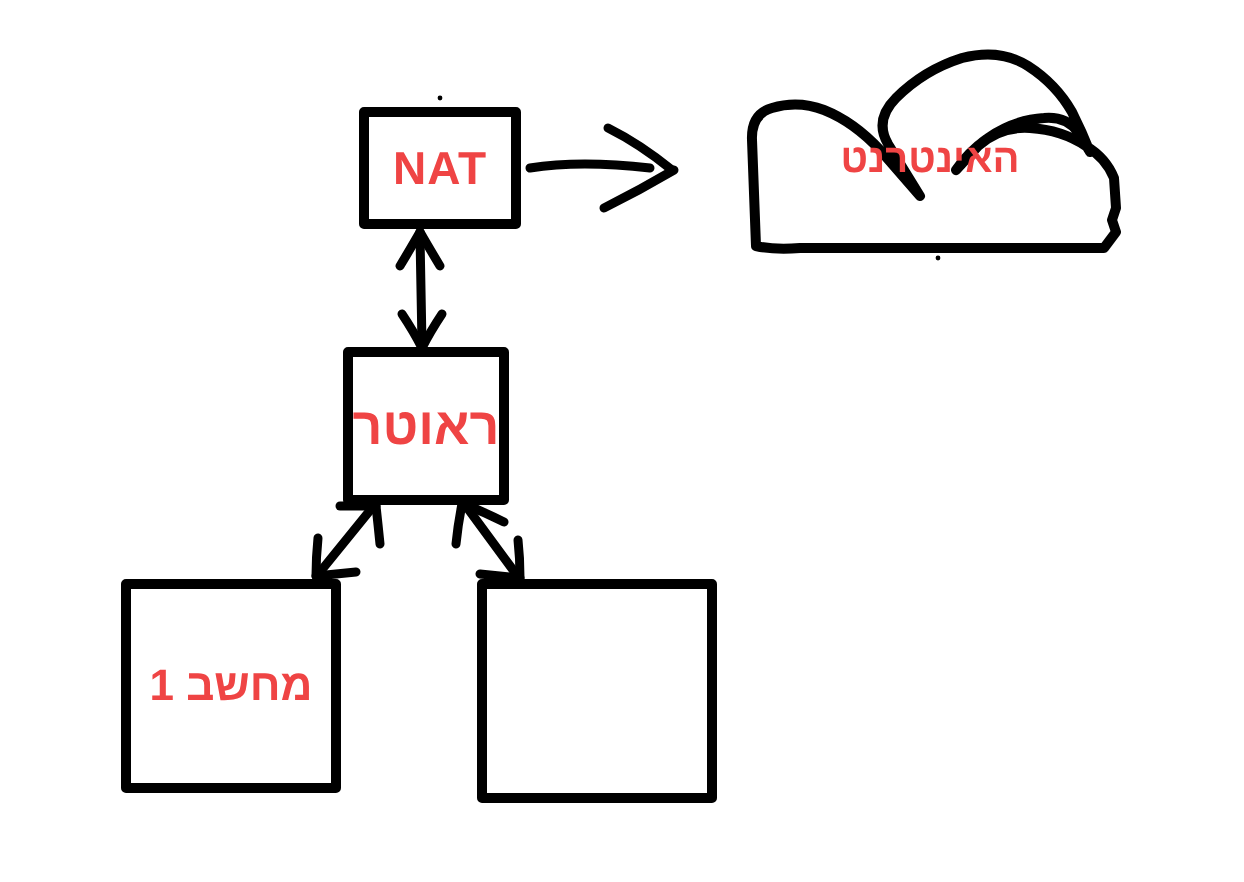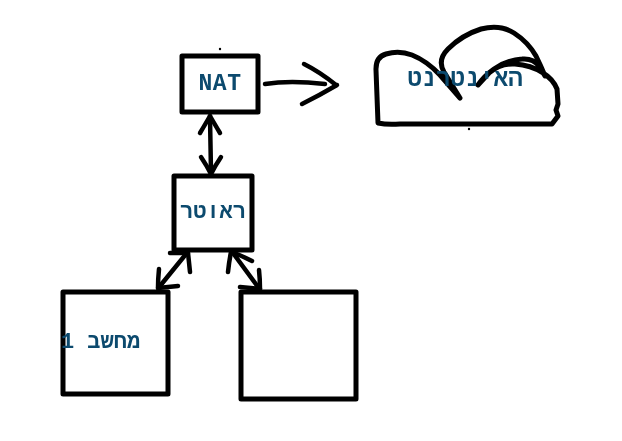--- a/index.html
+++ b/index.html
@@ -23,54 +23,53 @@
     top: 0;
     left: 0;
     width: 622px;
     height: 441px;
   }
   .node-label {
     position: absolute;
     display: flex;
     align-items: center;
     justify-content: center;
-    color: #0c4a6e;
+    color: #ef4444;
     font-weight: bold;
     text-align: center;
     white-space: nowrap;
     line-height: 1;
     pointer-events: none;
-    font-family: Liberation Mono, monospace;
   }
   #label-nat {
     left: 182px;
     top: 56px;
     width: 76px;
     height: 56px;
     font-size: 23px;
     letter-spacing: 0.5px;
   }
   #label-router {
     left: 174px;
     top: 176px;
     width: 78px;
     height: 74px;
-    font-size: 22px;
+    font-size: 26px;
     direction: rtl;
   }
   #label-cloud {
     left: 376px;
     top: 58px;
     width: 178px;
     height: 44px;
-    font-size: 24px;
+    font-size: 20px;
     direction: rtl;
   }
   #label-pc1 {
-    left: 48px;
+    left: 63px;
     top: 292px;
     width: 105px;
     height: 102px;
     font-size: 22px;
     direction: rtl;
   }
   #label-pc2 {
     left: 241px;
     top: 292px;
     width: 115px;

